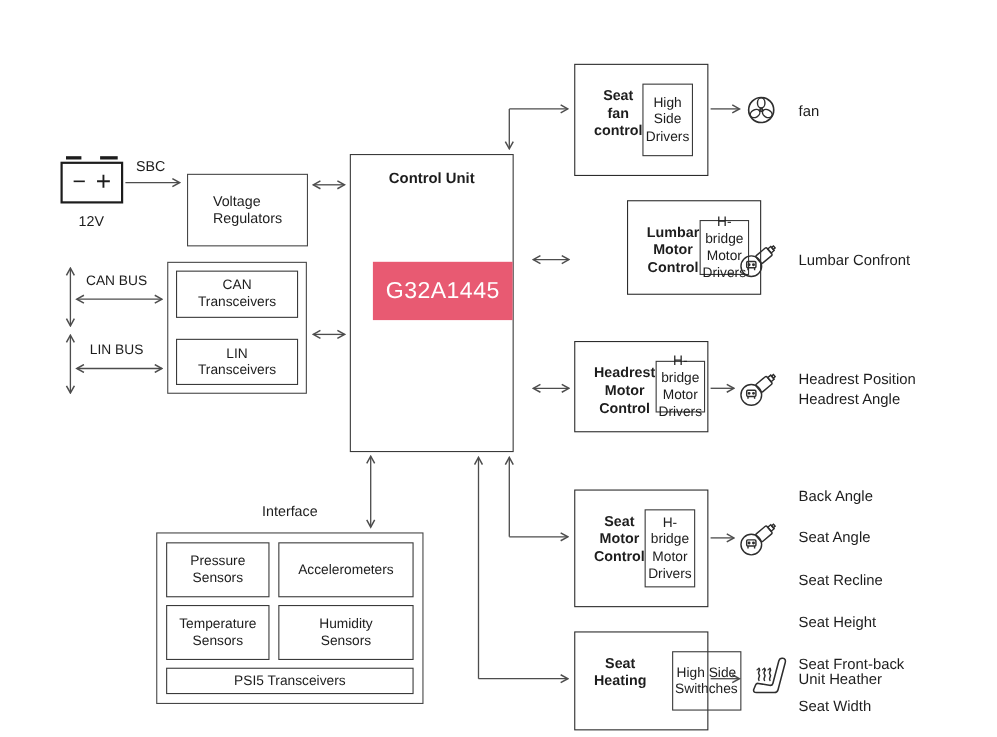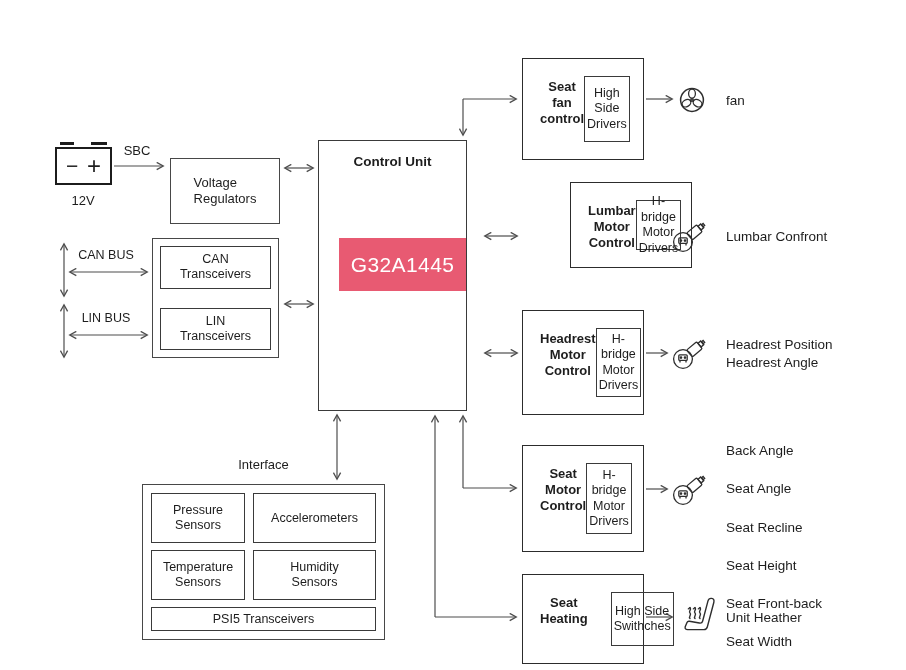--- a/index.html
+++ b/index.html
@@ -129,21 +129,21 @@
     <div class="module-title">Seat fan control</div>
     <div class="driver preline">High Side
 Drivers</div>
   </div>
   <div class="abs module" style="left:522px;top:182px;height:86px;margin-left:48px;">
     <div class="module-title preline">Lumbar Motor
 Control</div>
     <div class="driver preline">H-bridge Motor
 Drivers</div>
   </div>
-  <div class="abs module" style="left:522px;top:310px;height:105px;">
+  <div class="abs module" style="left:522px;top:310px;height:83px;">
     <div class="module-title preline">Headrest Motor
 Control</div>
     <div class="driver preline">H-bridge Motor
 Drivers</div>
   </div>
   <div class="abs module" style="left:522px;top:445px;height:107px;">
     <div class="module-title preline">Seat Motor
 Control</div>
     <div class="driver preline">H-bridge Motor
 Drivers</div>

